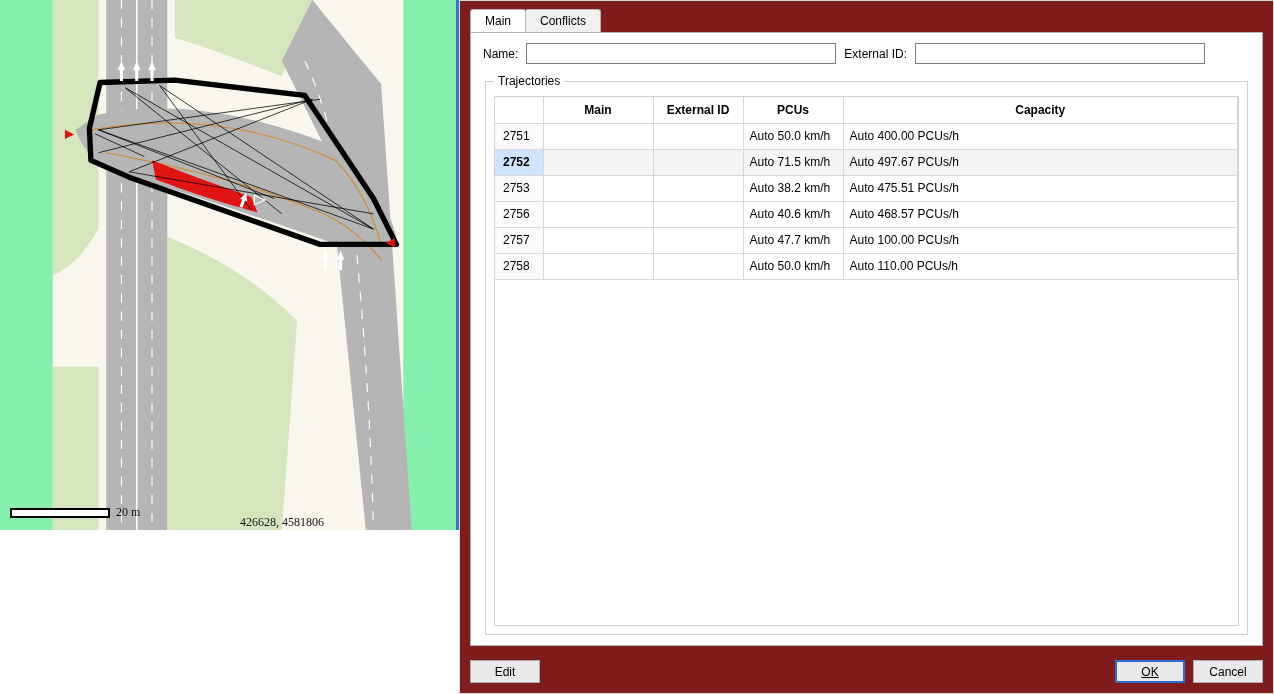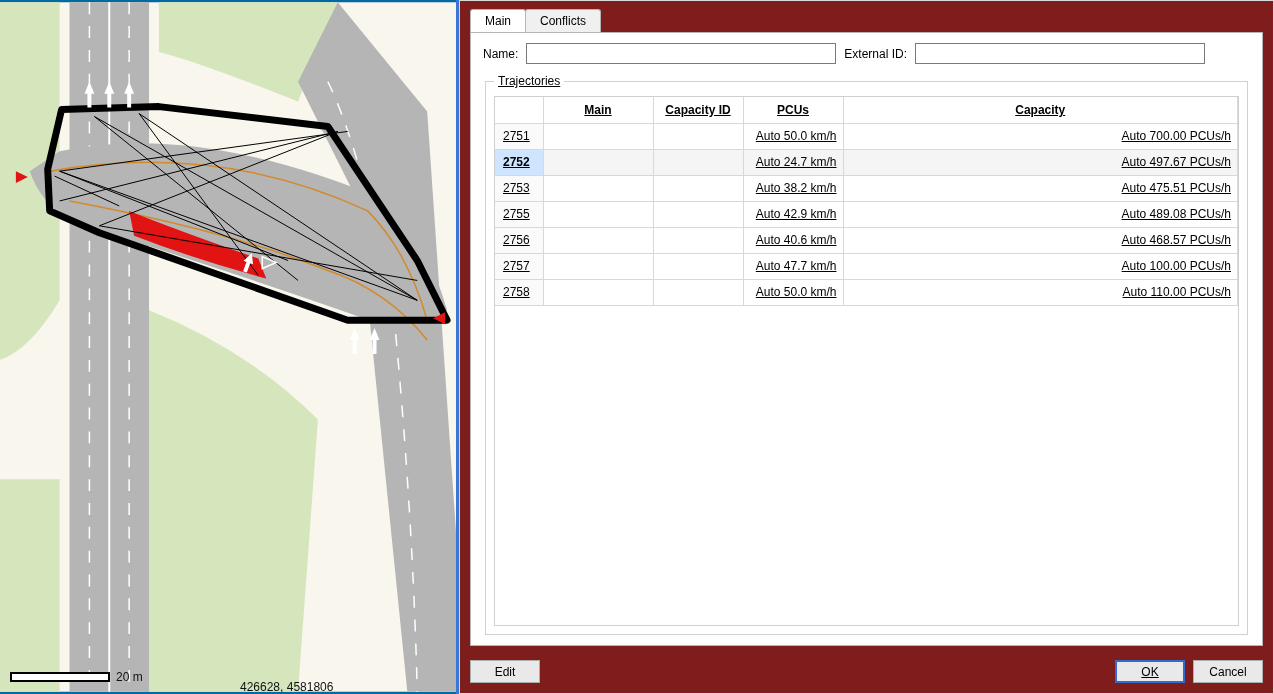--- a/index.html
+++ b/index.html
@@ -13,25 +13,26 @@
     overflow: hidden;
   }
   .app {
     display: flex;
     width: 100%;
     height: 100%;
   }
   
   .map-panel {
     width: 459px;
-    height: 694px;
-    background: #0369a1;
+    height: 530px;
+    background: #86efac;
     border-right: 3px solid #3a76d6;
     position: relative;
     overflow: hidden;
+    font-family: Liberation Serif, serif;
   }
   .map-svg {
     width: 100%;
     height: 100%;
     display: block;
   }
   .scale-bar {
     position: absolute;
     left: 10px;
     bottom: 10px;
@@ -108,38 +109,37 @@
   }
   .name-input { width: 310px; }
   .extid-input { width: 290px; }
 
   fieldset.traj {
     border: 1px solid #d0d0d0;
     padding: 8px;
     flex: 1;
     display: flex;
     min-height: 0;
-    text-decoration: underline;
   }
   fieldset.traj legend { padding: 0 4px; }
   .table-wrap {
     flex: 1;
     border: 1px solid #d0d0d0;
     overflow: hidden;
     background: #fff;
   }
   table.grid {
     border-collapse: collapse;
     width: 100%;
     table-layout: fixed;
   }
   table.grid th, table.grid td {
     border: 1px solid #d8d8d8;
     padding: 4px 6px;
-    text-align: right;
+    text-align: left;
     height: 26px;
     white-space: nowrap;
     overflow: hidden;
   }
   table.grid th {
     background: #fff;
     font-weight: bold;
     text-align: center;
     border-top: none;
   }
@@ -277,53 +277,46 @@
               <col class="col-idx">
                 <col class="col-name">
                 <col class="col-ext">
                 <col class="col-spd">
                 <col class="col-cap">
             </colgroup>
             <thead>
               <tr>
                 <th></th>
                 <th>Main</th>
-                <th>Capacity ID</th>
+                <th>External ID</th>
                 <th>PCUs</th>
                 <th>Capacity</th>
               </tr>
             </thead>
             <tbody id="traj-body">
                 <tr>
                   <td class="idcell">2751</td>
                   <td></td>
                   <td></td>
                   <td>Auto 50.0 km/h</td>
-                  <td>Auto 700.00 PCUs/h</td>
+                  <td>Auto 400.00 PCUs/h</td>
                 </tr>
                 <tr class="selected">
                   <td class="idcell">2752</td>
                   <td></td>
                   <td></td>
-                  <td>Auto 24.7 km/h</td>
+                  <td>Auto 71.5 km/h</td>
                   <td>Auto 497.67 PCUs/h</td>
                 </tr>
                 <tr>
                   <td class="idcell">2753</td>
                   <td></td>
                   <td></td>
                   <td>Auto 38.2 km/h</td>
                   <td>Auto 475.51 PCUs/h</td>
-                </tr>
-                <tr>
-                  <td class="idcell">2755</td>
-                  <td></td>
-                  <td></td>
-                  <td>Auto 42.9 km/h</td>
-                  <td>Auto 489.08 PCUs/h</td>
                 </tr>
                 <tr>
                   <td class="idcell">2756</td>
                   <td></td>
                   <td></td>
                   <td>Auto 40.6 km/h</td>
                   <td>Auto 468.57 PCUs/h</td>
                 </tr>
                 <tr>
                   <td class="idcell">2757</td>

